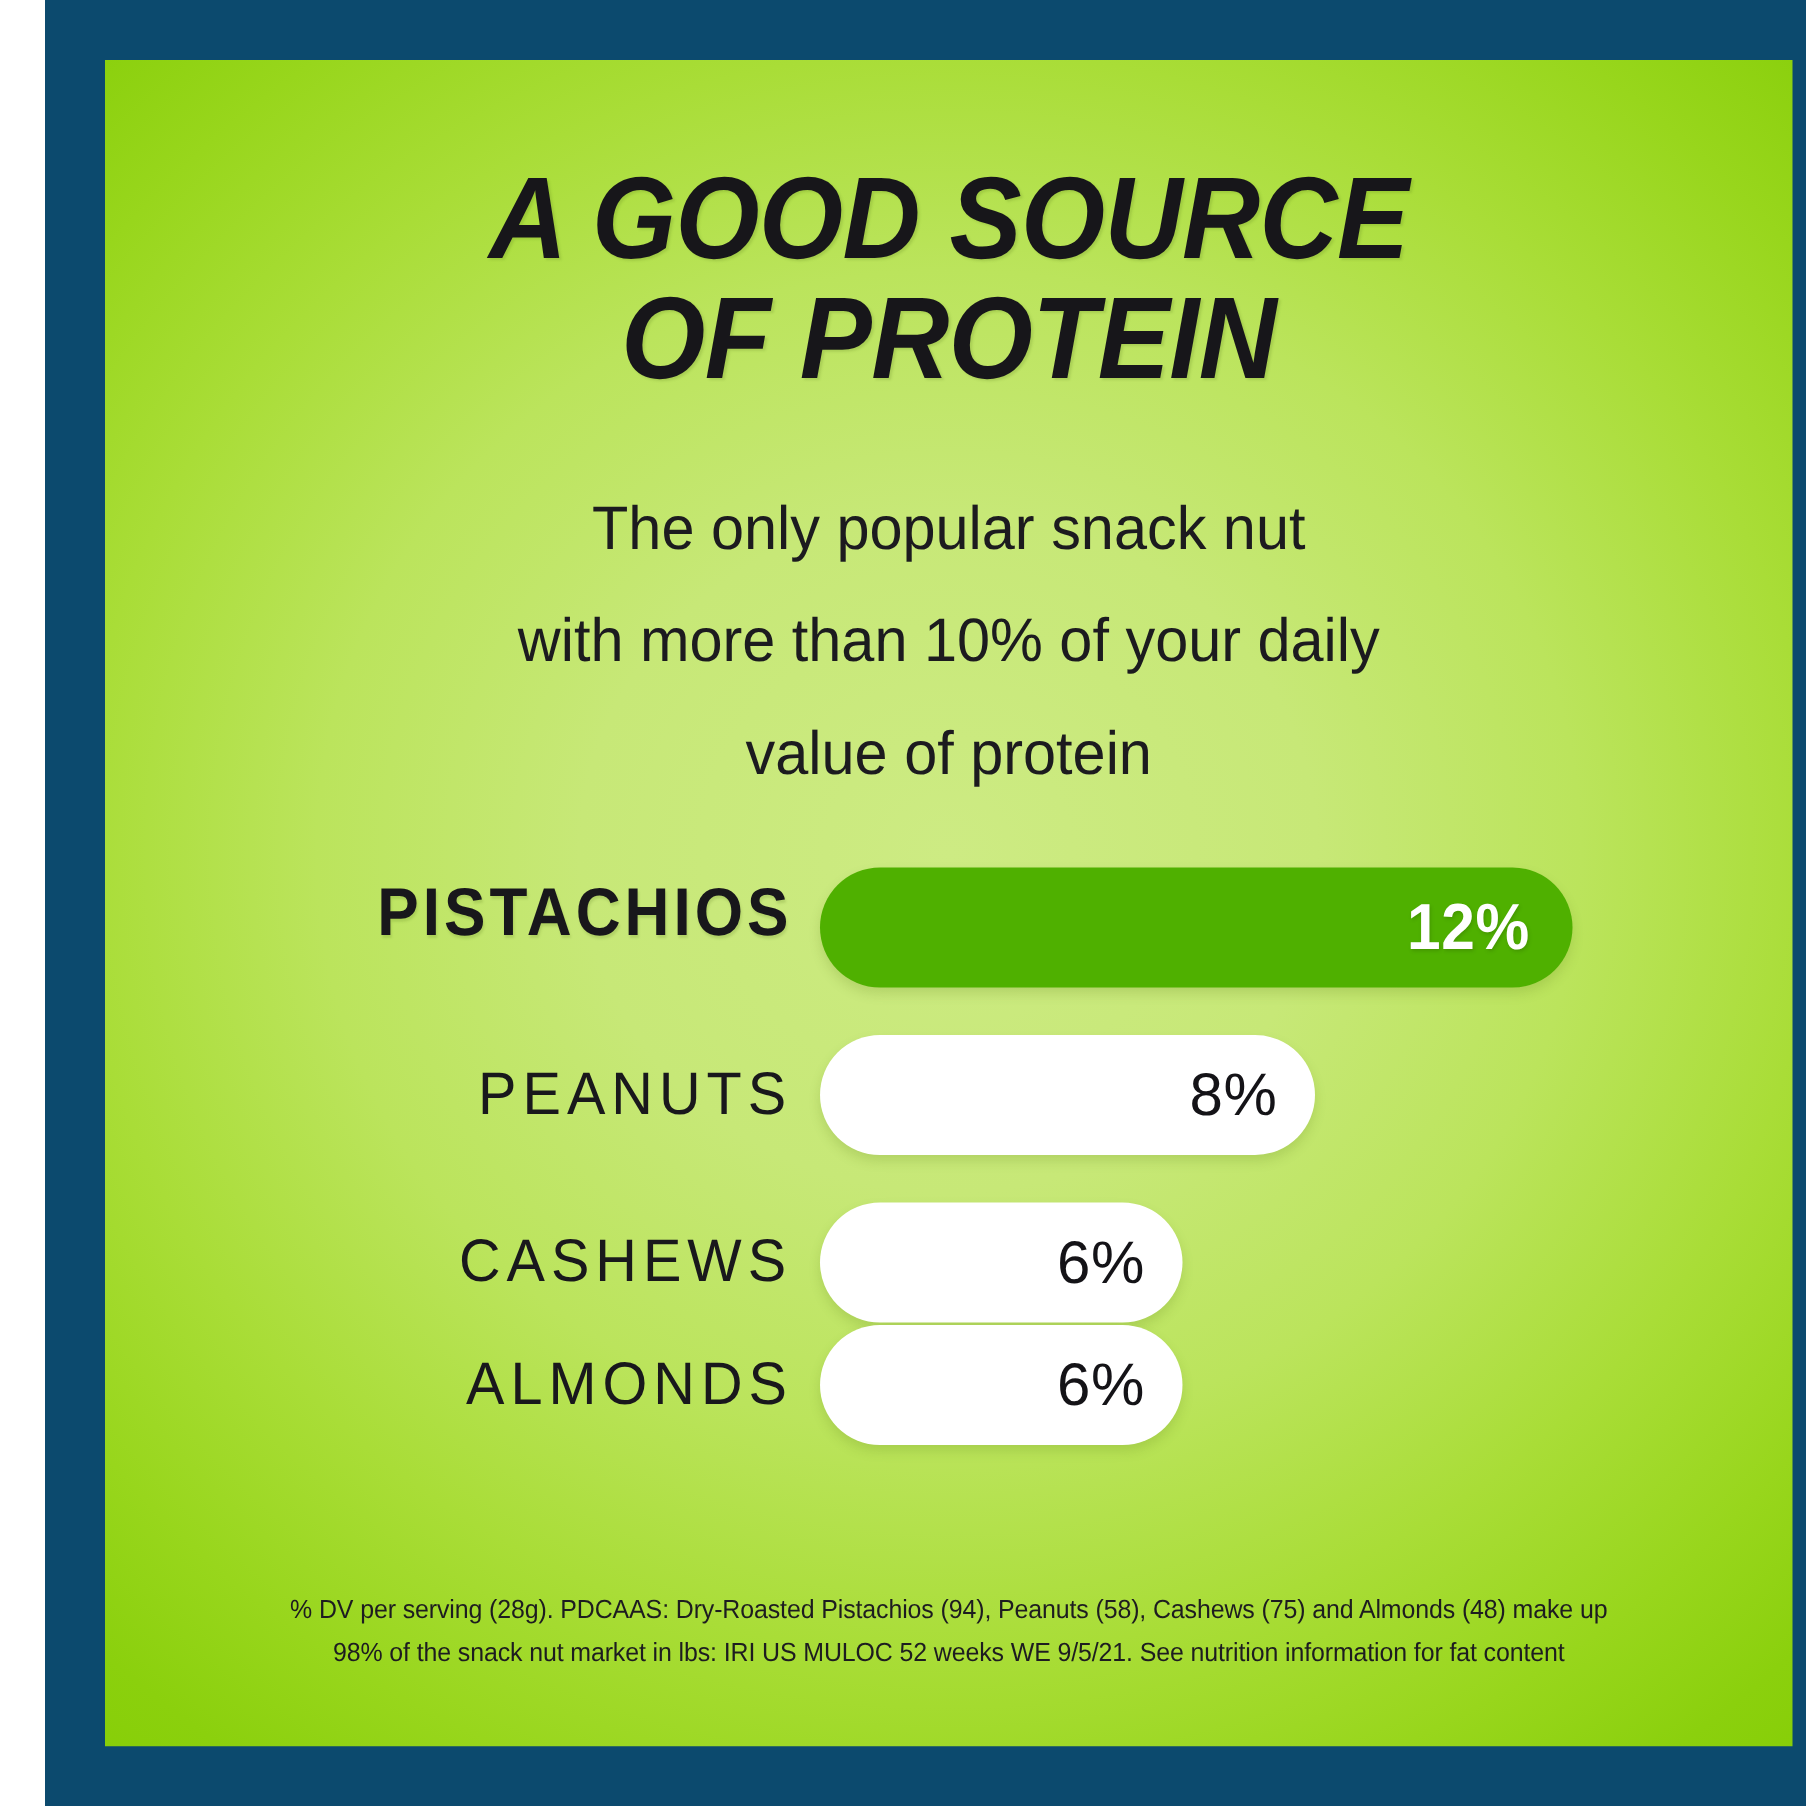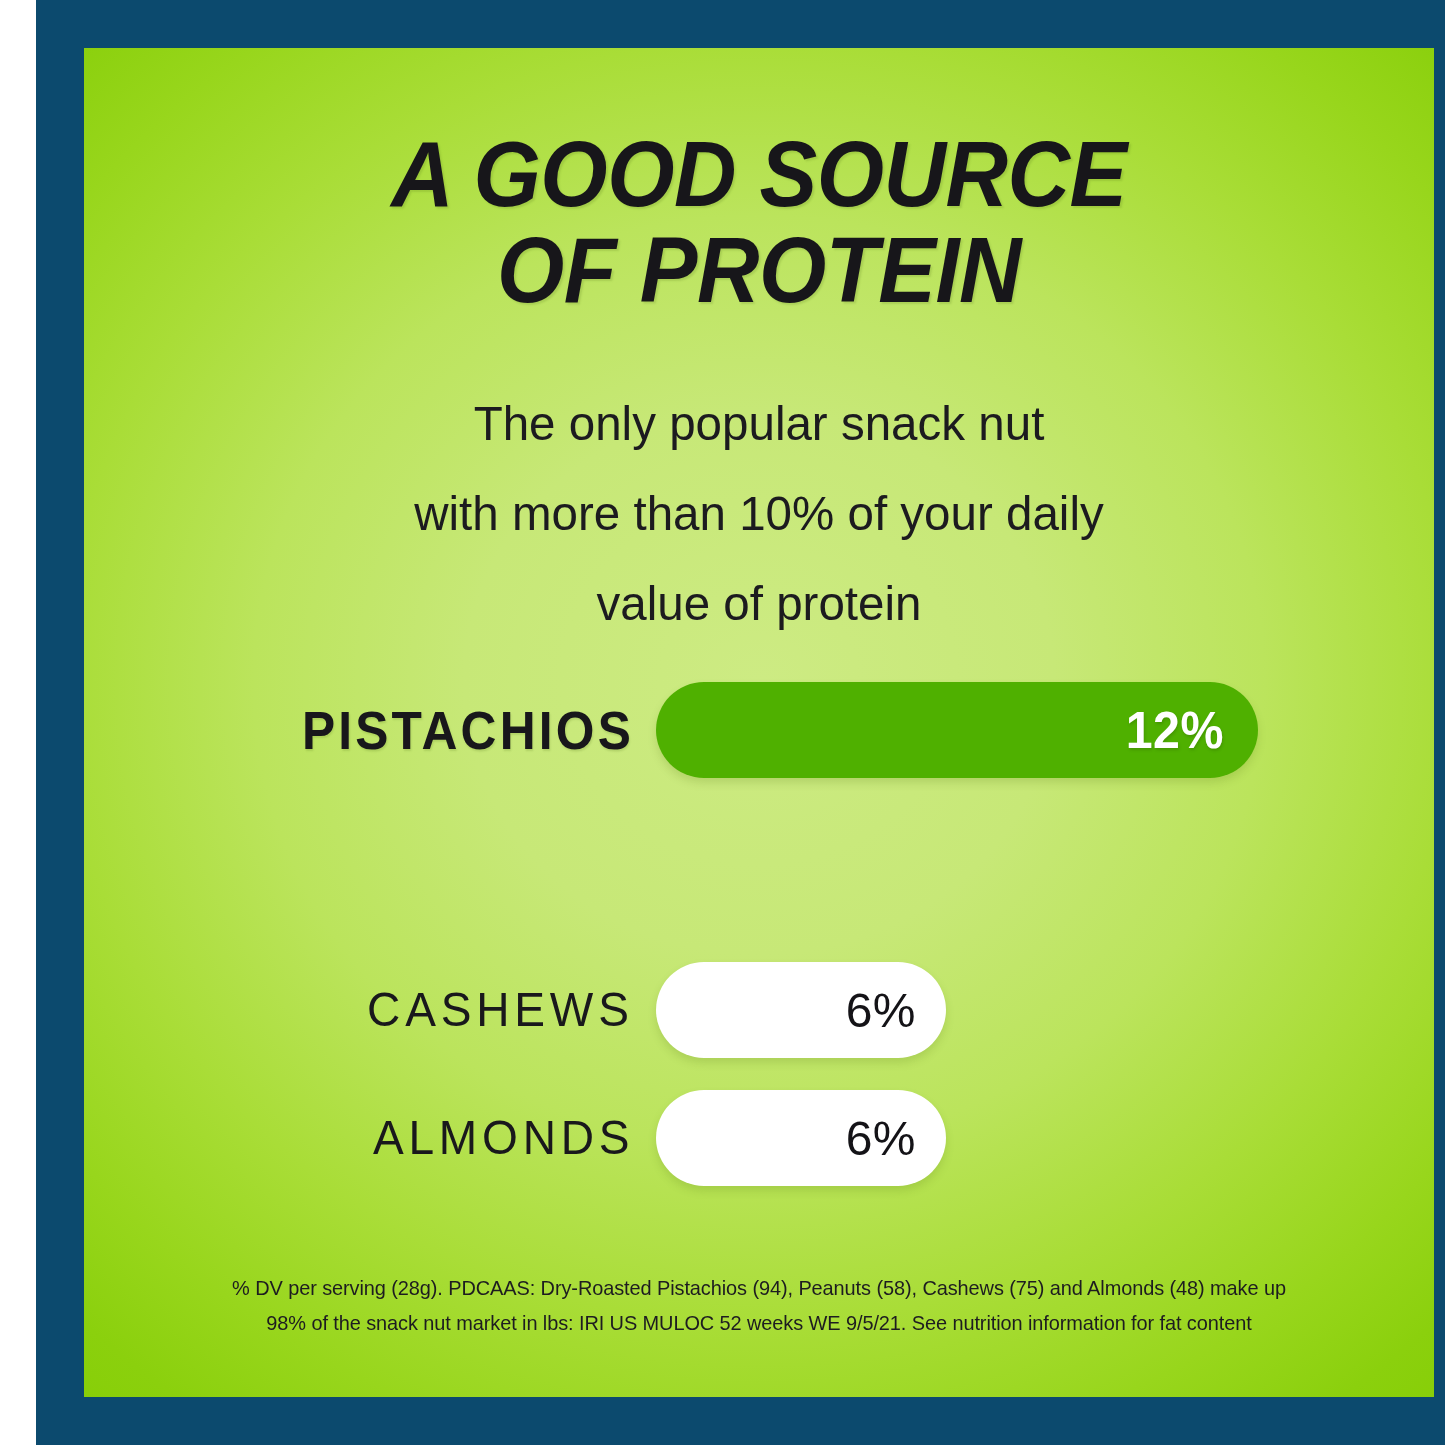--- a/index.html
+++ b/index.html
@@ -191,34 +191,40 @@
     <div class="subtitle">
       <span>The only popular snack nut</span>
       <span>with more than 10% of your daily</span>
       <span>value of protein</span>
     </div>
 
     <div id="chart">
 
       <div class="row row-hl" style="top:634px; height:96px;">
         <div class="row-label" style="right:800px; line-height:96px;">PISTACHIOS</div>
-        <div class="bar" style="left:572px; top:0; width:602px; height:96px; padding-right:30px;">
+        <div class="bar" style="left:572px; top:12px; width:602px; height:96px; padding-right:30px;">
           <span class="bar-value">12%</span>
         </div>
       </div>
 
+      <div class="row row-plain" style="top:780px; height:96px;">
+        <div class="row-label" style="right:800px; line-height:96px;">PEANUTS</div>
+        <div class="bar" style="left:572px; top:0; width:396px; height:96px; padding-right:30px;">
+          <span class="bar-value">8%</span>
+        </div>
+      </div>
 
       <div class="row row-plain" style="top:914px; height:96px;">
         <div class="row-label" style="right:800px; line-height:96px;">CASHEWS</div>
         <div class="bar" style="left:572px; top:0; width:290px; height:96px; padding-right:30px;">
           <span class="bar-value">6%</span>
         </div>
       </div>
 
-      <div class="row row-plain" style="top:1042px; height:96px;">
+      <div class="row row-plain" style="top:1012px; height:96px;">
         <div class="row-label" style="right:800px; line-height:96px;">ALMONDS</div>
         <div class="bar" style="left:572px; top:0; width:290px; height:96px; padding-right:30px;">
           <span class="bar-value">6%</span>
         </div>
       </div>
 
     </div>
 
     <div class="footnote">
       <span>% DV per serving (28g). PDCAAS: Dry-Roasted Pistachios (94), Peanuts (58), Cashews (75) and Almonds (48) make up</span>

